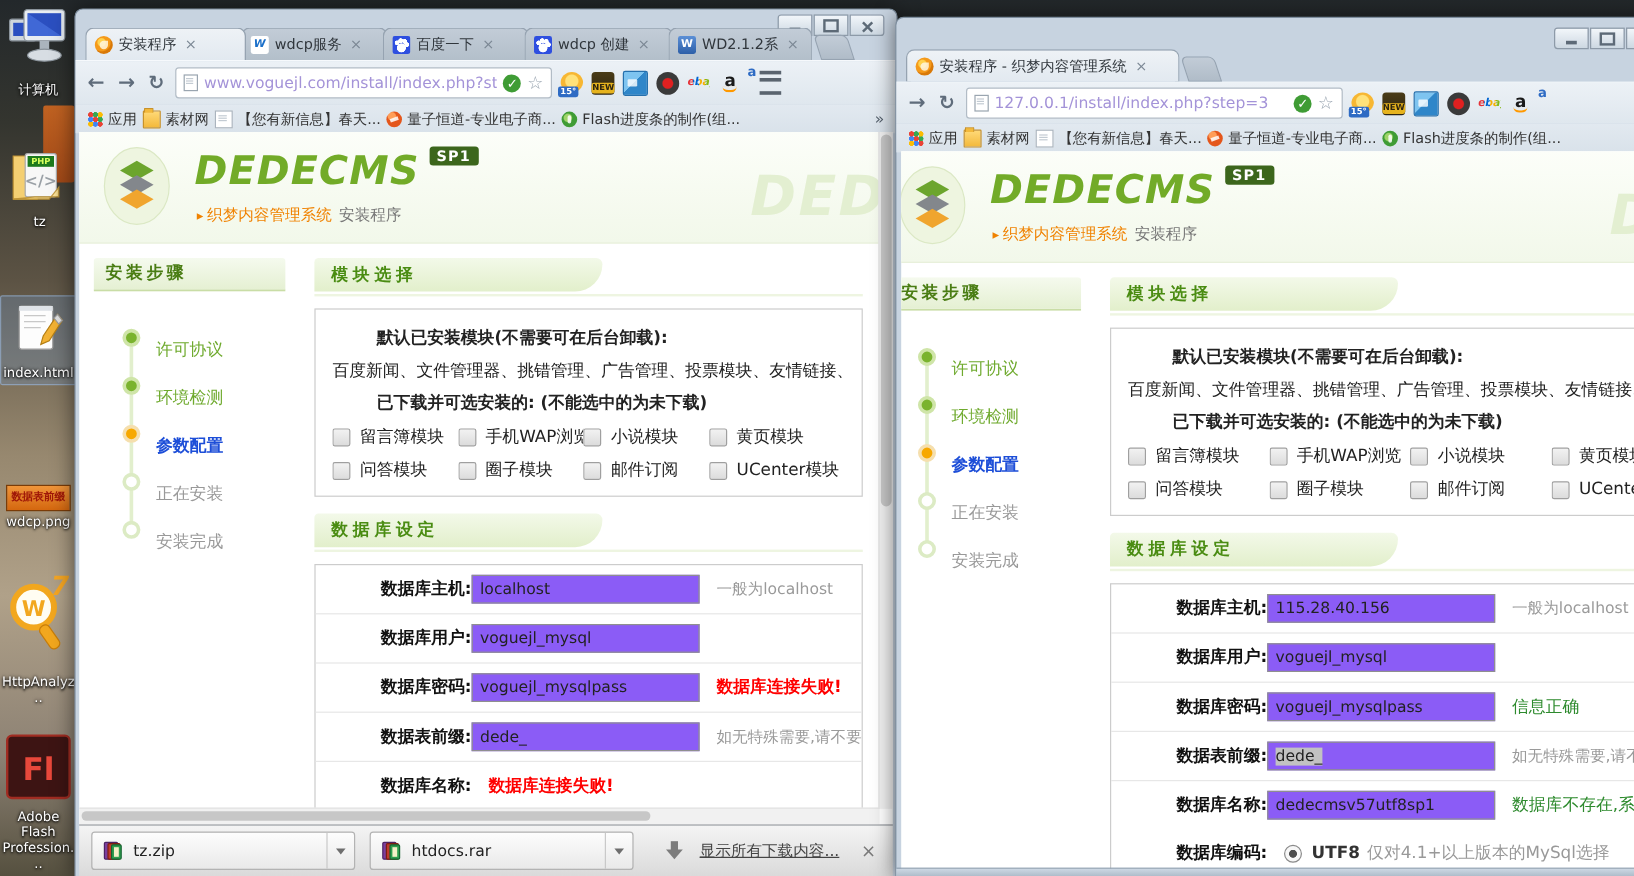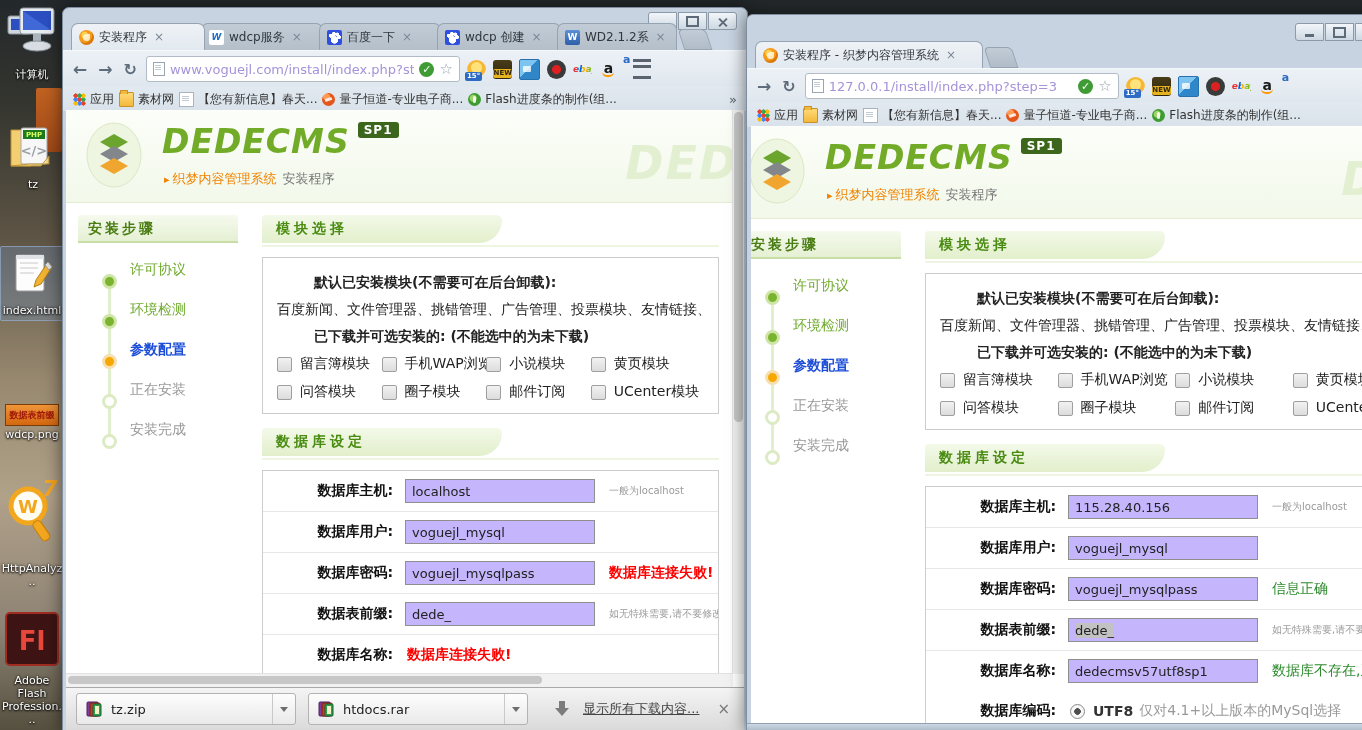--- a/index.html
+++ b/index.html
@@ -129,45 +129,45 @@
   .dede-sub{position:absolute;left:98px;top:60px;font-size:13px;color:#777;}
   .dede-sub .arrow{color:#f08200;margin-right:3px;font-size:11px;}
   .dede-sub .cn{color:#f08200;margin-right:6px;}
   .watermark{position:absolute;right:-6px;top:26px;font-size:46px;font-weight:bold;font-style:italic;color:#e3efd1;letter-spacing:2px;}
   .dede-body{display:flex;padding:12px 0 0 12px;}
   .steps-col{width:160px;flex:none;}
   .steps-hd{height:26px;line-height:26px;padding-left:10px;color:#4a7d14;font-weight:bold;letter-spacing:3px;font-size:14px;
     background:linear-gradient(180deg,#f5faee,#e5f0d3);border-bottom:2px solid #c9dda6;border-radius:3px 3px 0 0;}
   .steps{position:relative;list-style:none;margin:0;padding:18px 0 0 0;}
   .steps::before{content:'';position:absolute;left:30px;top:34px;bottom:26px;width:3px;background:#e2efcd;}
-  .step{position:relative;height:40px;display:flex;align-items:flex-start;padding-left:52px;font-size:14px;color:#999;}
+  .step{position:relative;height:40px;display:flex;align-items:flex-end;padding-left:52px;font-size:14px;color:#999;}
   .step .dot{position:absolute;left:24px;top:13px;width:9px;height:9px;border-radius:50%;background:#fff;border:3px solid #dcebc4;}
   .step.done{color:#6faa2e;}
   .step.done .dot{background:#7ab32e;border-color:#cfe5a8;}
   .step.active{color:#1d4ed8;font-weight:bold;}
   .step.active .dot{background:#f7a800;border-color:#f5dfae;}
   .main-col{flex:1;min-width:0;padding:0 14px 0 24px;}
   .sec-hd{position:relative;height:30px;margin-bottom:10px;border-bottom:2px solid #eef5e1;}
   .sec-hd .fill{position:absolute;left:0;top:0;height:28px;width:46%;min-width:240px;
     background:linear-gradient(180deg,#f3f9e9,#e2efcb);border-radius:4px 6px 26px 0;}
   .sec-hd .txt{position:absolute;left:14px;top:5px;color:#4a8c12;font-weight:bold;font-size:14px;letter-spacing:4px;}
   .mod-box{border:1px solid #ccc;padding:8px 14px 12px 14px;font-size:14px;color:#222;margin-bottom:14px;}
   .mod-box p{margin:5px 0;line-height:22px;white-space:nowrap;overflow:hidden;}
   .mod-box p.b{font-weight:bold;padding-left:37px;}
   .mods{display:grid;grid-template-columns:24.5% 24.5% 24.5% 26.5%;row-gap:10px;margin-top:8px;}
   .mod{display:flex;align-items:center;gap:8px;white-space:nowrap;overflow:hidden;}
   .cb{width:13px;height:13px;flex:none;border:1px solid #9f9f9f;border-radius:2px;background:linear-gradient(180deg,#f2f2f2,#dcdcdc);}
   .form-box{border:1px solid #ccc;margin-bottom:14px;}
   .frow{display:flex;align-items:center;height:40px;border-bottom:1px solid #e7e7e7;padding-left:8px;}
   .frow:last-child{border-bottom:none;}
   .flabel{width:122px;text-align:right;font-weight:bold;font-size:14px;flex:none;color:#111;}
-  .fvalbox{width:176px;height:20px;border:1px solid #8f8f8f;margin-left:12px;padding:1px 6px;font-size:13px;color:#222;
-    display:flex;align-items:center;flex:none;background:#c4b5fd;overflow:hidden;white-space:nowrap;}
+  .fvalbox{width:176px;height:20px;border:1px solid #8f8f8f;padding:1px 6px;font-size:13px;color:#222;
+    display:flex;align-items:center;flex:none;background:#8b5cf6;overflow:hidden;white-space:nowrap;}
   .fvalue.sel{background:#c2c2c2;}
-  .fnote{margin-left:14px;font-size:10px;white-space:nowrap;overflow:hidden;}
+  .fnote{margin-left:14px;font-size:13px;white-space:nowrap;overflow:hidden;}
   .fnote.hint{color:#9a9a9a;}
   .fnote.error{color:#f00;font-weight:bold;font-size:14px;}
   .fnote.success{color:#2d8a2d;font-size:14px;}
   .radio{width:13px;height:13px;flex:none;border-radius:50%;border:1px solid #8a8a8a;margin-left:14px;
     background:radial-gradient(circle,#4d4d4d 0 3px,#f7f7f7 3.6px);}
   .encval{font-weight:bold;margin-left:8px;font-size:14px;color:#333;}
   .encnote{color:#999;font-size:14px;margin-left:6px;white-space:nowrap;overflow:hidden;}
 
   
   .dlbar{position:absolute;left:3px;right:3px;bottom:1px;height:42px;border-top:1px solid #a9a9a9;

